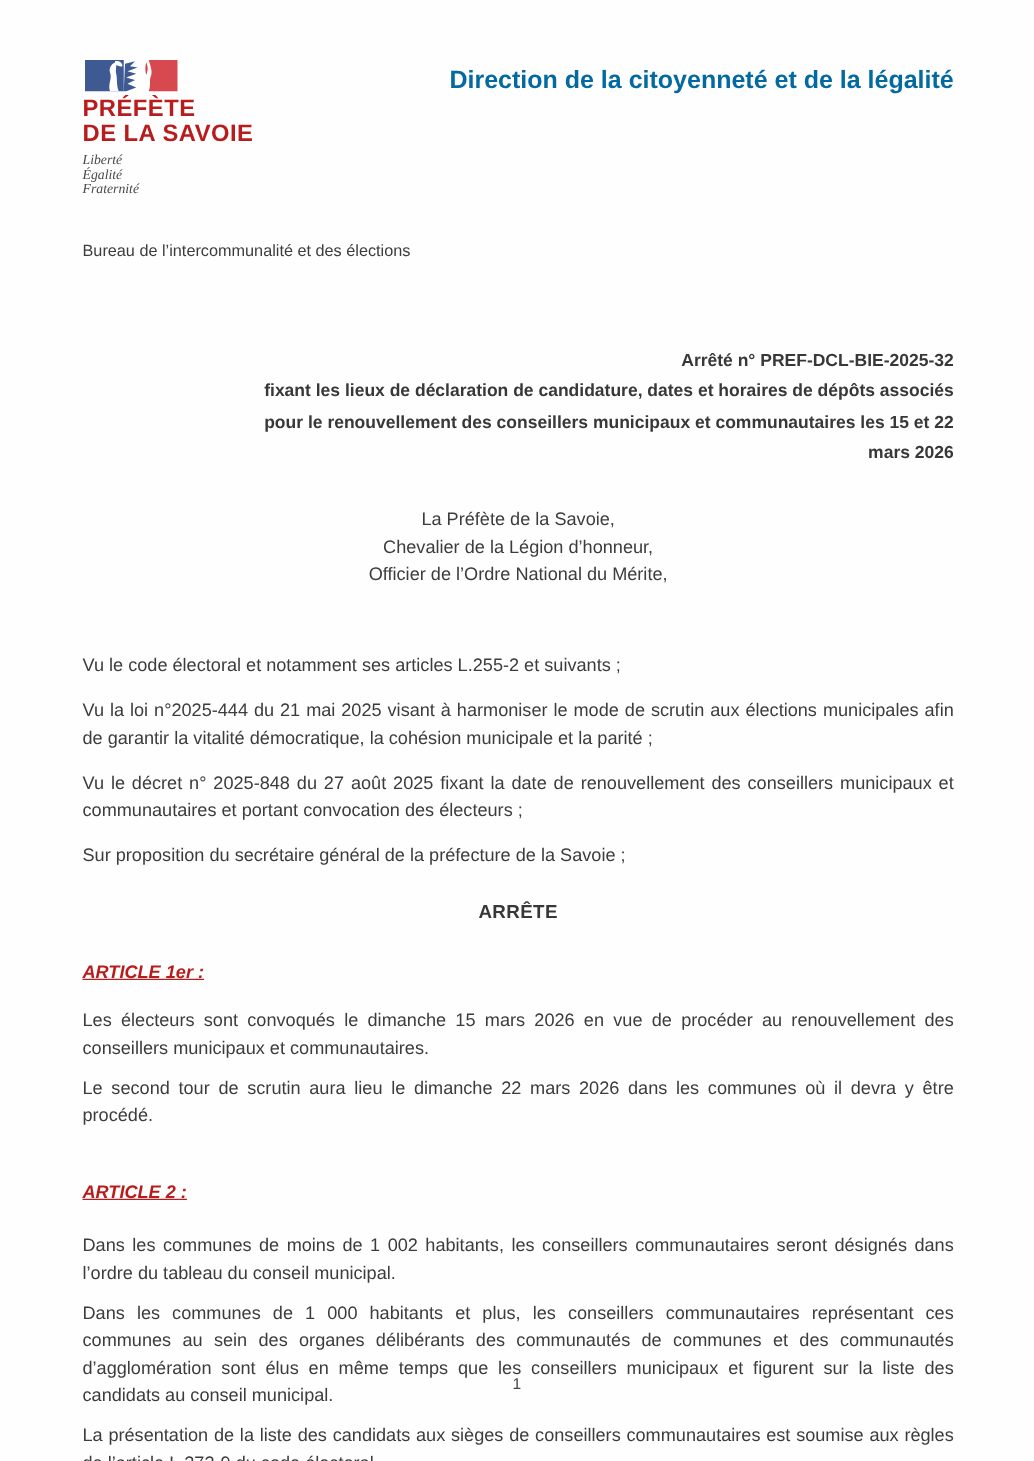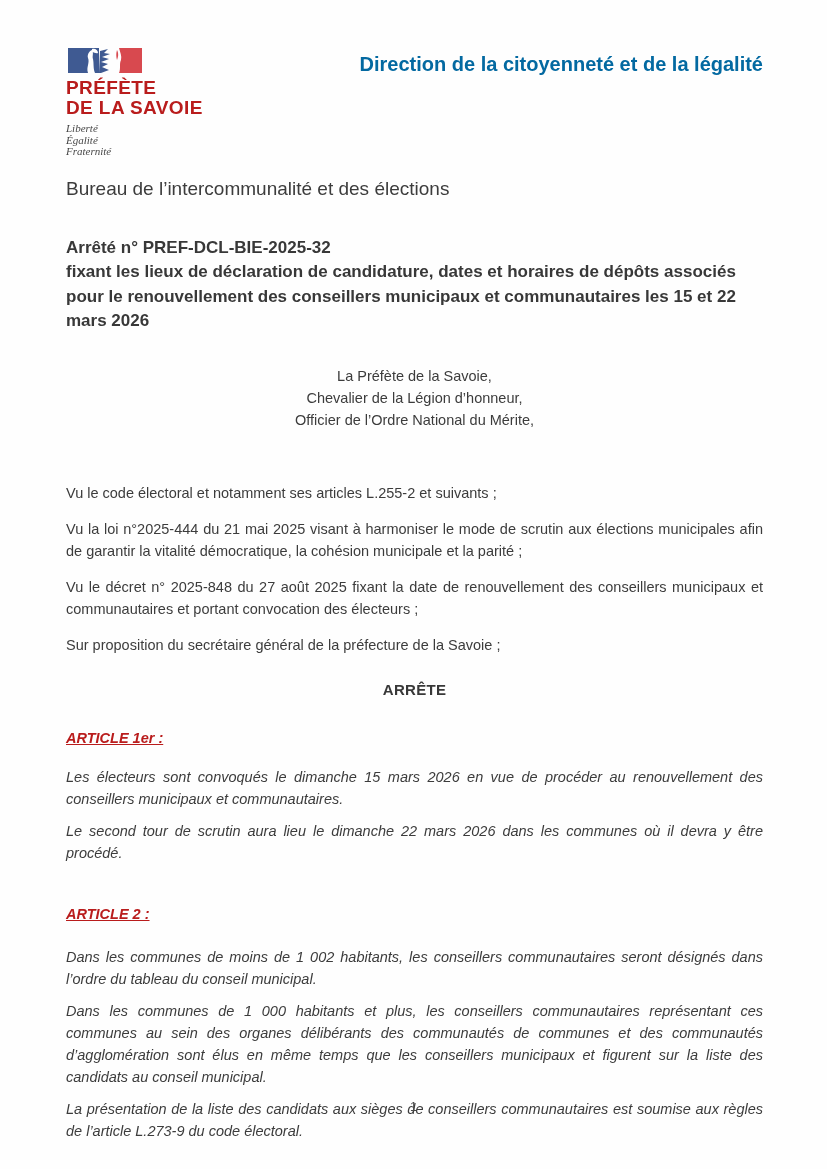--- a/index.html
+++ b/index.html
@@ -44,33 +44,33 @@
   }
   .direction {
     font-weight: bold;
     font-size: 20px;
     color: #0369a1;
     margin-top: 5px;
     text-align: right;
   }
 
   .bureau {
-    font-size: 19px;
+    font-size: 13px;
     color: #3c3c3c;
-    margin-top: 20px;
+    margin-top: 35px;
   }
 
   
   .decree-title {
-    text-align: left;
+    text-align: right;
     font-weight: bold;
-    font-size: 17px;
+    font-size: 14px;
     line-height: 24.5px;
     color: #383838;
-    margin-top: 36px;
+    margin-top: 68px;
   }
 
   .authority {
     text-align: center;
     font-size: 14.5px;
     line-height: 22px;
     margin-top: 31px;
   }
 
   
@@ -94,21 +94,21 @@
 
   .article { margin-top: 32px; }
   .article-heading {
     font-weight: bold;
     font-style: italic;
     text-decoration: underline;
     font-size: 14.5px;
     color: #b91c1c;
     margin-bottom: 20px;
   }
-  .article .para { margin-bottom: 10px; font-style: italic; }
+  .article .para { margin-bottom: 10px; }
   .article-2 { margin-top: 42px; }
   .article-2 .article-heading { margin-bottom: 24px; }
 
   .page-number {
     position: absolute;
     left: 0; right: 0;
     top: 1100px;
     text-align: center;
     font-size: 12.5px;
     color: #4a4a4a;

